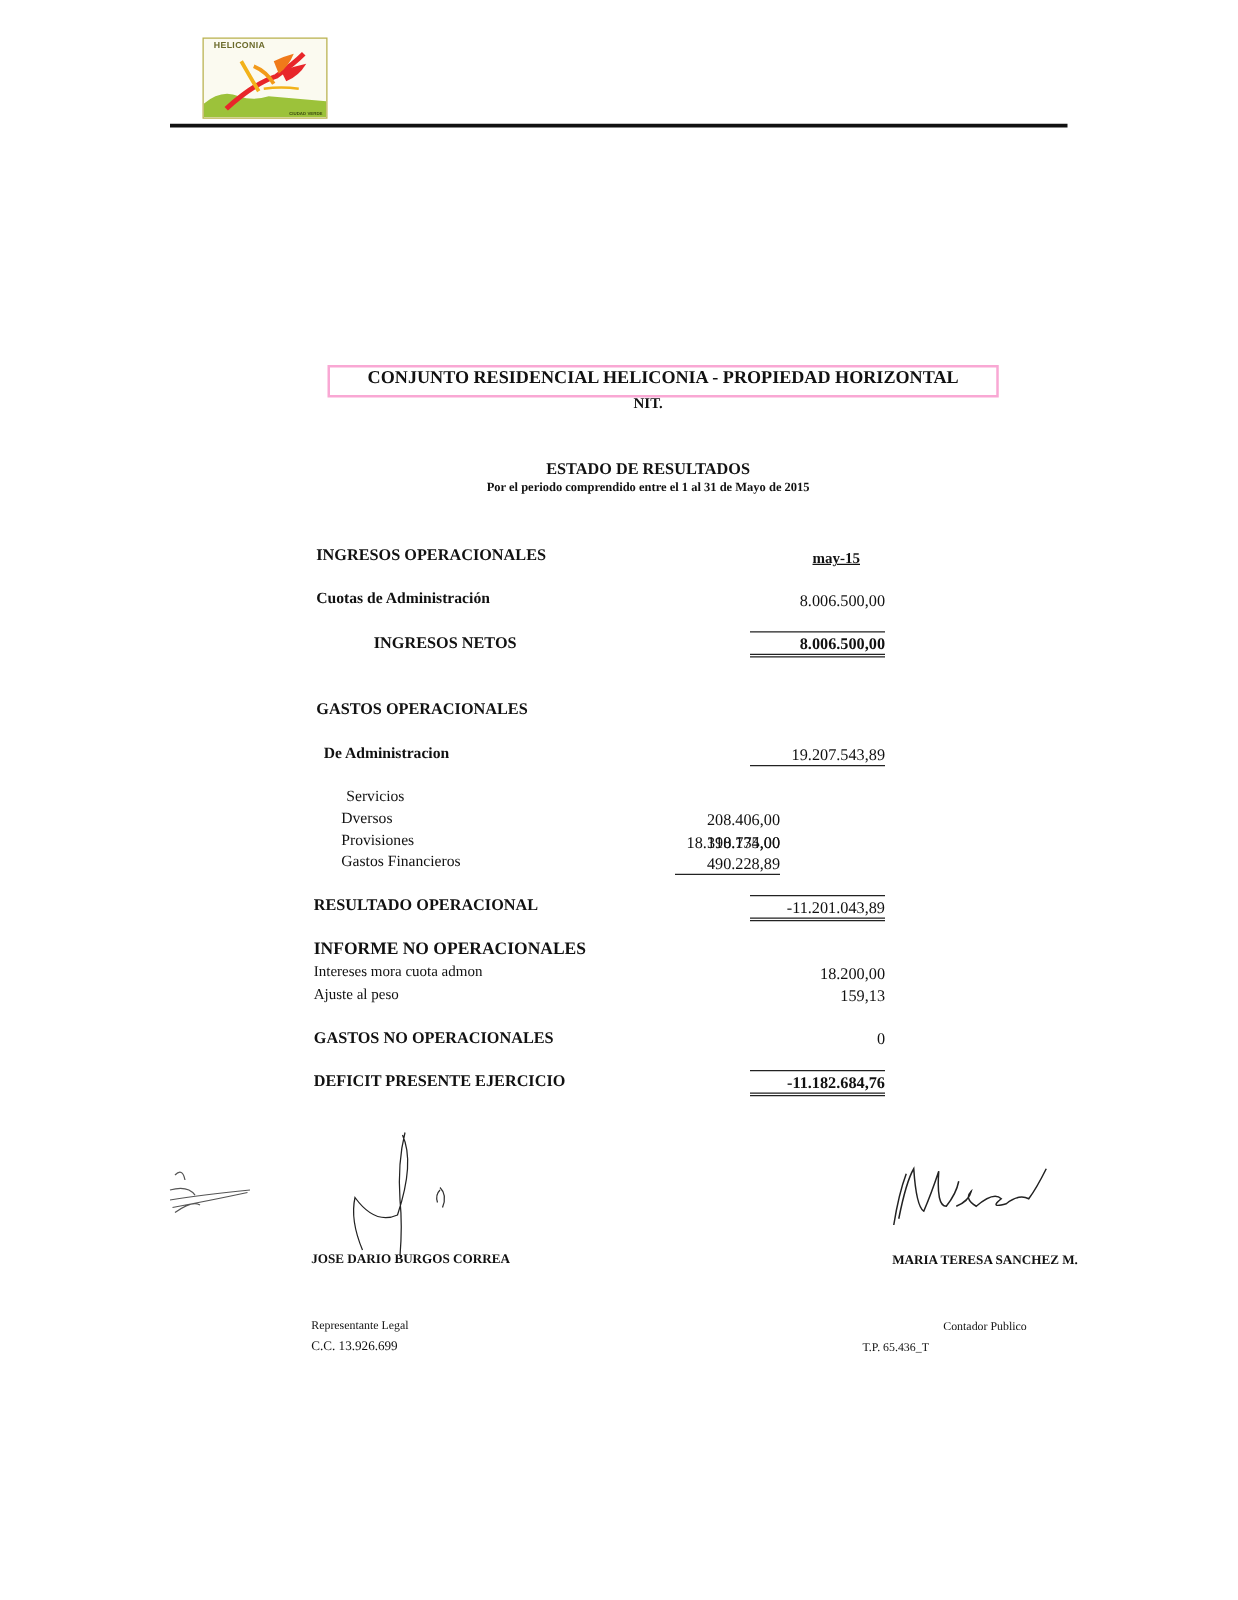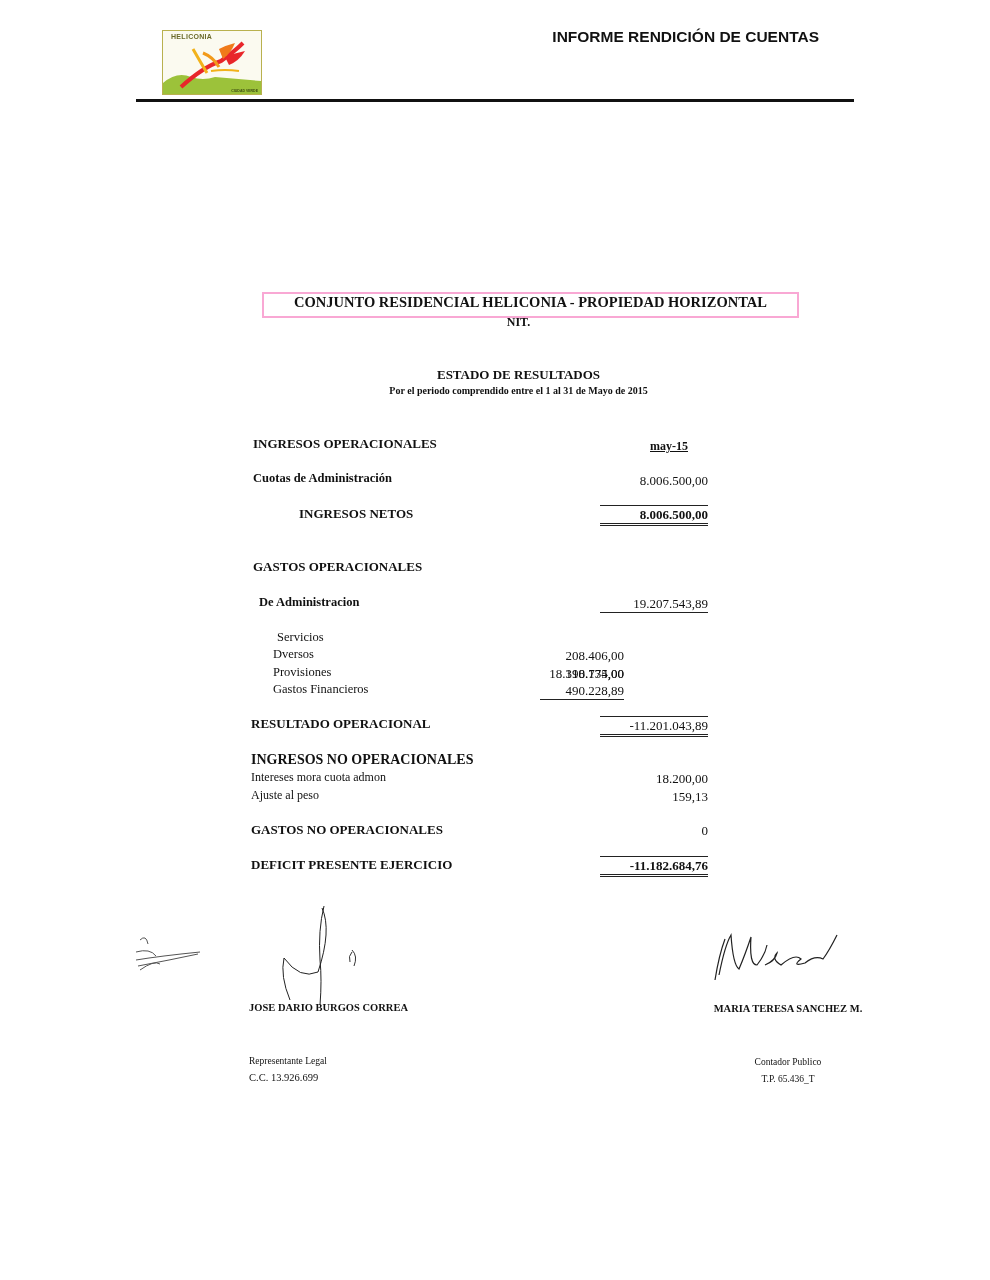--- a/index.html
+++ b/index.html
@@ -35,21 +35,20 @@
     <path d="M30 18 Q38 32 44 42" stroke="#f2b21a" stroke-width="3" fill="none"></path>
     <path d="M40 22 Q50 26 56 36" stroke="#f29a1a" stroke-width="3" fill="none"></path>
     <path d="M56 18 Q64 14 72 12 Q68 22 60 28 Z" fill="#f07a1a"></path>
     <path d="M62 26 Q72 22 82 20 Q76 30 66 34 Z" fill="#e8262a"></path>
     <path d="M48 40 Q62 38 76 40" stroke="#f2b21a" stroke-width="2" fill="none"></path>
   </svg>
   <span class="logo-tag">CIUDAD VERDE</span>
 </div>
 
 <div class="abs hdr-title">
-  <div>INFORME RENDICIÓN DE CUENTAS</div>
 </div>
 <div class="abs hdr-rule"></div>
 
 <div class="abs serif doc-box">CONJUNTO RESIDENCIAL HELICONIA  - PROPIEDAD HORIZONTAL</div>
 <div class="abs serif center" style="top:315px;font-size:12px;">NIT.</div>
 <div class="abs serif center" style="top:367px;font-size:13px;">ESTADO DE RESULTADOS</div>
 <div class="abs serif center" style="top:385px;font-size:10px;">Por el periodo comprendido entre el 1 al  31  de Mayo de 2015</div>
 
 <div class="abs serif lbl" style="left:253px;top:436px;">INGRESOS OPERACIONALES</div>
 <div class="abs serif" style="left:650px;top:439px;font-size:12px;font-weight:bold;text-decoration:underline;">may-15</div>
@@ -69,21 +68,21 @@
 <div class="abs serif lbl-n" style="left:273px;top:647px;">Dversos</div>
 <div class="abs serif num colM" style="top:648px;">208.406,00</div>
 <div class="abs serif lbl-n" style="left:273px;top:665px;">Provisiones</div>
 <div class="abs serif num colM" style="top:666px;">190.174,00</div>
 <div class="abs serif lbl-n" style="left:273px;top:682px;">Gastos Financieros</div>
 <div class="abs serif num uline" style="left:540px;width:84px;top:683px;">490.228,89</div>
 
 <div class="abs serif lbl" style="left:251px;top:716px;">RESULTADO OPERACIONAL</div>
 <div class="abs serif num colR dbl-top dbl-bot" style="top:716px;padding-top:1px;">-11.201.043,89</div>
 
-<div class="abs serif lbl" style="left:251px;top:752px;font-size:14px;">INGRESOS NO OPERACIONALES</div>
+<div class="abs serif lbl" style="left:251px;top:752px;font-size:14px;">INFORME NO OPERACIONALES</div>
 <div class="abs serif lbl-n" style="left:251px;top:770px;font-size:12px;">Intereses mora cuota admon</div>
 <div class="abs serif num colR" style="top:771px;">18.200,00</div>
 <div class="abs serif lbl-n" style="left:251px;top:788px;font-size:12px;">Ajuste al peso</div>
 <div class="abs serif num colR" style="top:789px;">159,13</div>
 
 <div class="abs serif lbl" style="left:251px;top:822px;">GASTOS NO OPERACIONALES</div>
 <div class="abs serif num colR" style="top:823px;">0</div>
 
 <div class="abs serif lbl" style="left:251px;top:857px;">DEFICIT  PRESENTE EJERCICIO</div>
 <div class="abs serif num colR dbl-top dbl-bot" style="top:856px;font-weight:bold;padding-top:1px;">-11.182.684,76</div>
@@ -98,13 +97,13 @@
 <svg class="abs" style="left:705px;top:925px;" width="140" height="65">
   <path d="M10 55 Q14 30 20 14 M14 50 Q20 20 26 10 Q28 40 34 44 Q40 30 46 12 Q44 40 52 40 Q60 30 62 20 M60 40 Q70 36 72 28 Q66 34 76 40 Q90 28 96 34 Q86 42 100 38 Q110 30 118 34 Q124 26 132 10" stroke="#222" stroke-width="1.2" fill="none"></path>
 </svg>
 
 <div class="abs serif sig-name" style="left:249px;top:1002px;">JOSE DARIO BURGOS CORREA</div>
 <div class="abs serif sig-sub" style="left:249px;top:1020px;">Representante Legal</div>
 <div class="abs serif sig-sub" style="left:249px;top:1036px;font-size:10.5px;">C.C. 13.926.699</div>
 
 <div class="abs serif sig-name" style="left:690px;width:196px;text-align:center;top:1003px;">MARIA TERESA SANCHEZ M.</div>
 <div class="abs serif sig-sub" style="left:690px;width:196px;text-align:center;top:1021px;">Contador Publico</div>
-<div class="abs serif sig-sub" style="left:690px;width:196px;text-align:center;top:1038px;">T.P. 65.436_T</div>
+<div class="abs serif sig-sub" style="left:690px;width:196px;text-align:left;top:1038px;">T.P. 65.436_T</div>
 
 </body></html>

